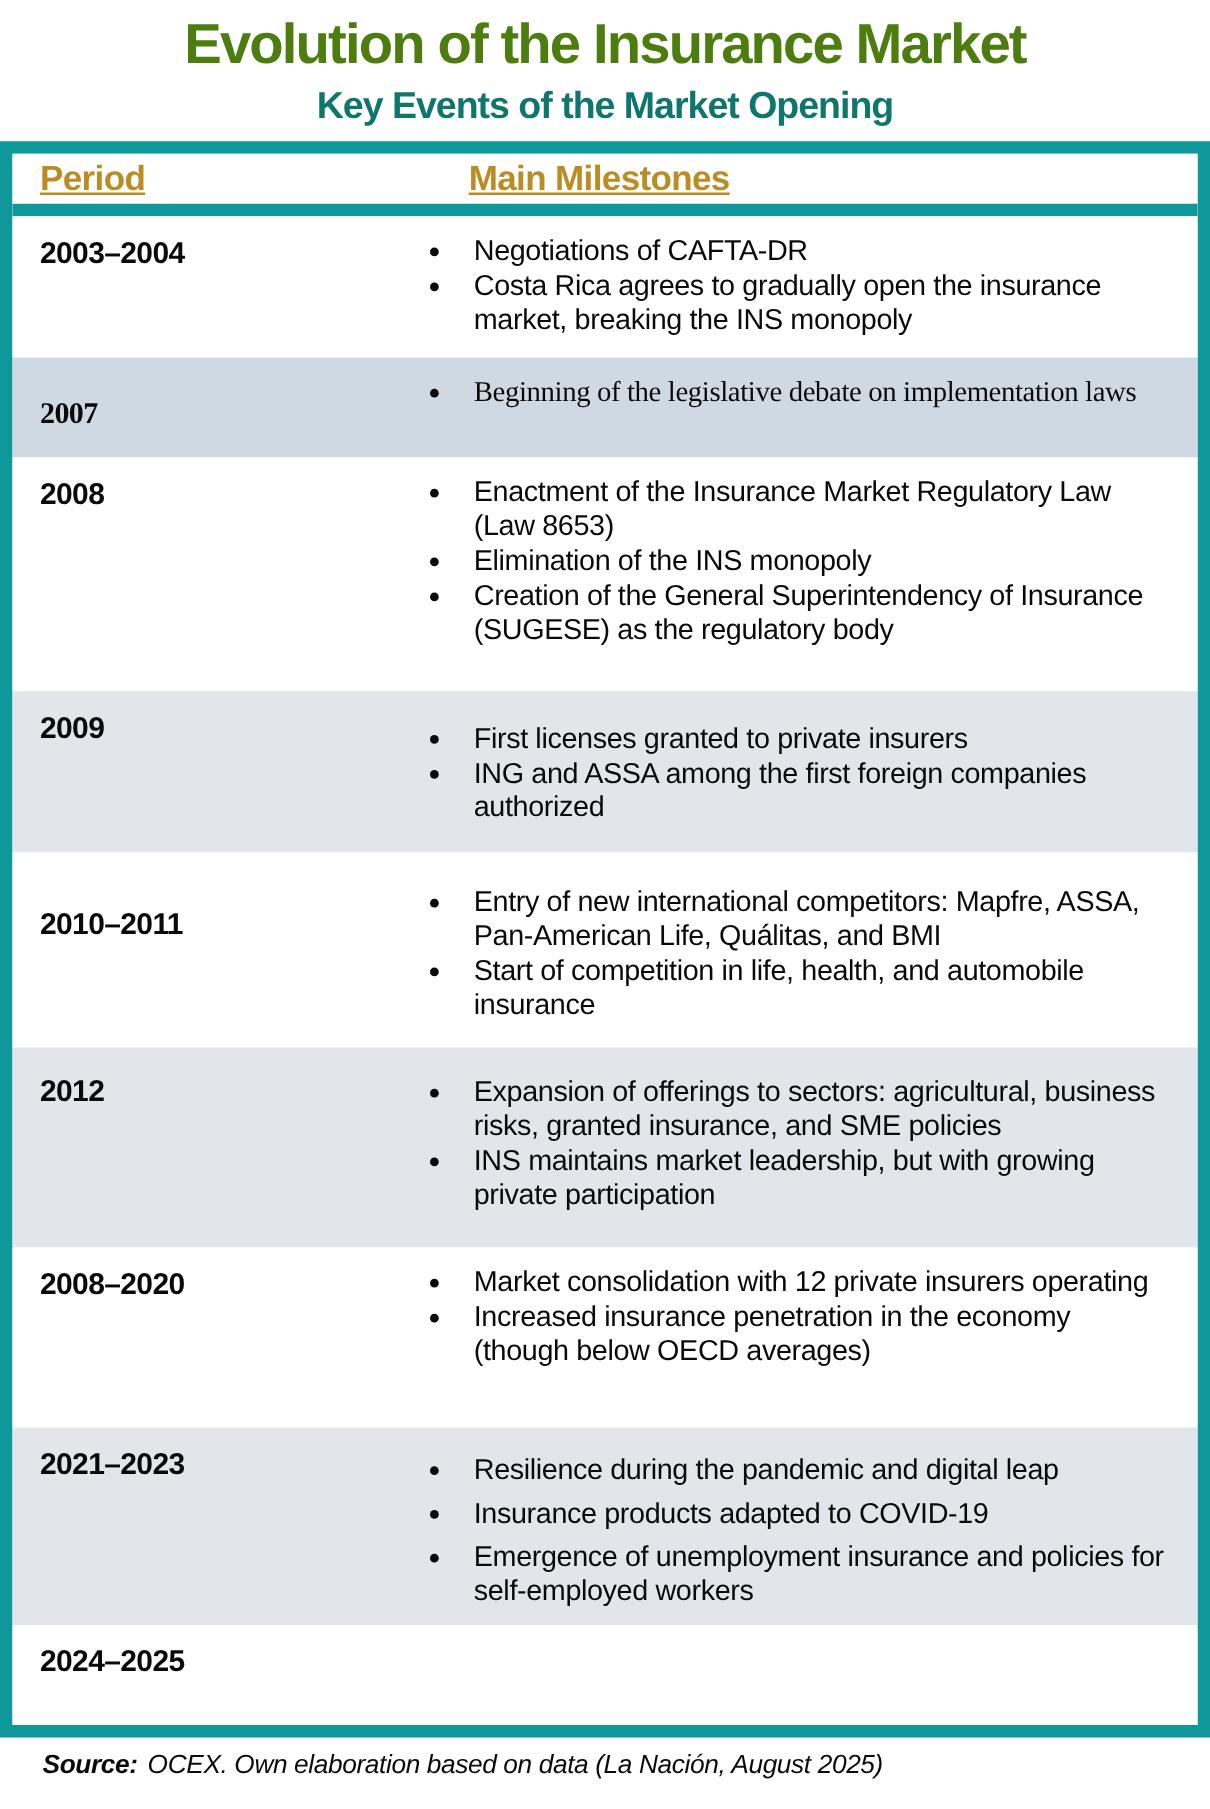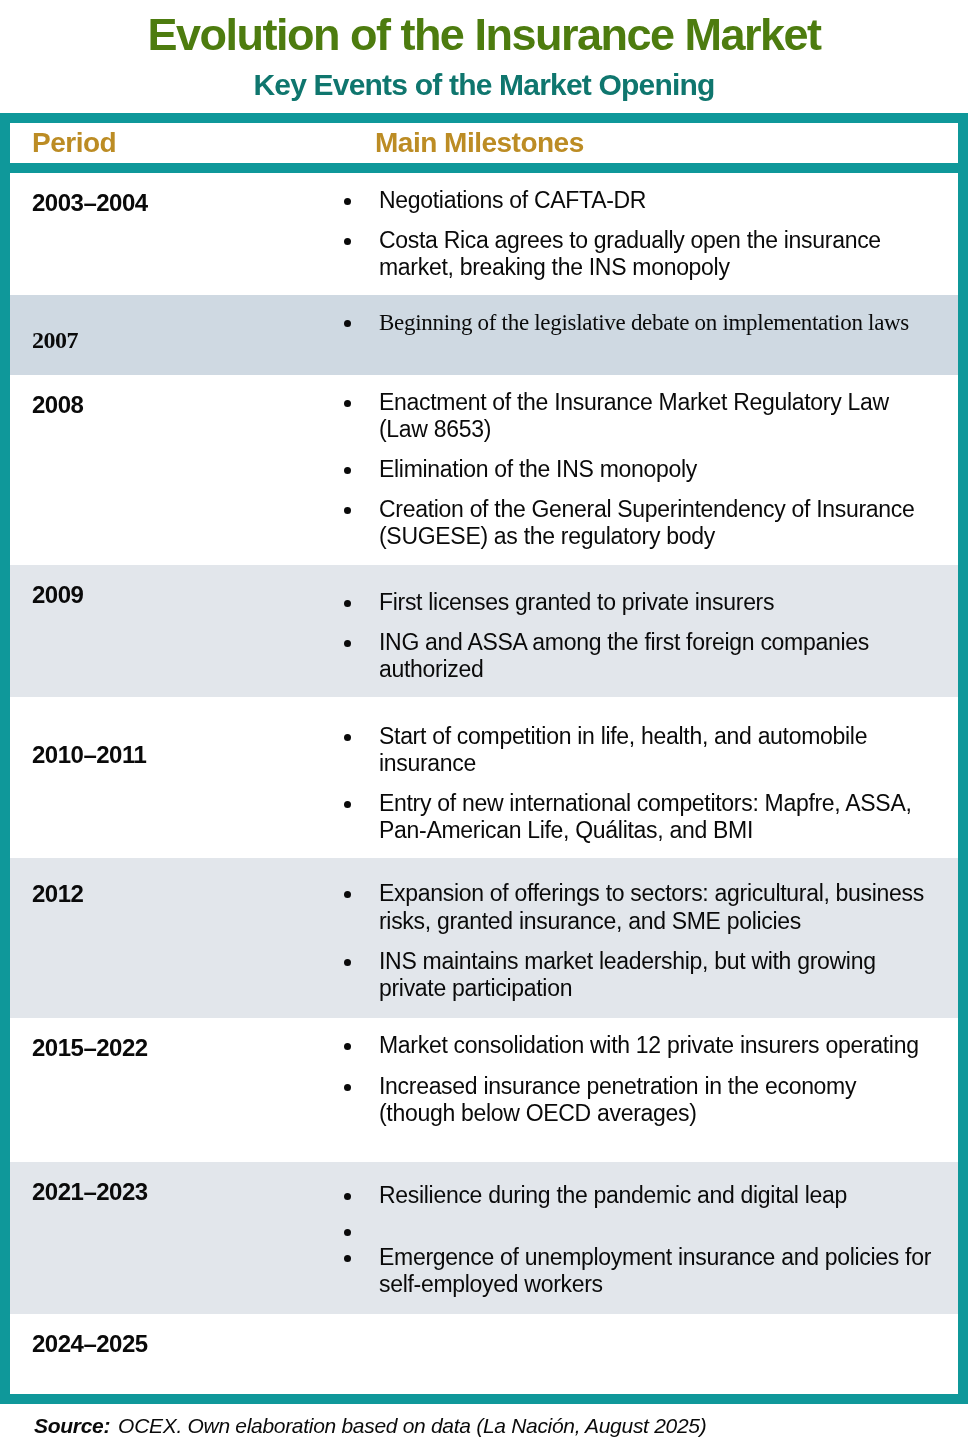--- a/index.html
+++ b/index.html
@@ -32,40 +32,40 @@
   }
   .thead {
     display:flex;
     background:#ffffff;
     border-bottom:10px solid var(--teal, #0F989A);
     min-height:50px;
     align-items:center;
   }
   .th-period, .th-milestones {
     color:var(--gold, #BC8C24);
-    font-size:28px; font-weight:800; letter-spacing:-0.5px;
+    font-size:28px; font-weight:800; letter-spacing:-0.5px;text-decoration:underline;
   }
   .th-period { width:310px; padding-left:22px; }
   .th-milestones { padding-left:55px; }
 
   .trow { display:flex; width:100%; }
   .row-white { background:#ffffff; }
   .row-light { background:var(--rowLight, #E2E6EB); }
   .row-mid   { background:var(--rowMid, #CFD9E2);font-family:Liberation Serif, serif; }
 
   .period-cell {
     width:310px; flex:0 0 310px;
     padding:16px 0 0 22px;
     font-size:24px; font-weight:700; letter-spacing:-0.5px;
     color:#0a0a0a;
   }
   .milestone-cell {
     flex:1 1 auto;
     padding:14px 26px 14px 24px;
-    display:flex; flex-direction:column; gap:13px;
+    display:flex; flex-direction:column; gap:1px;
     justify-content:flex-start;
   }
   .bullet-item { display:flex; align-items:flex-start; }
   .bullet-dot {
     flex:0 0 7px; width:7px; height:7px; border-radius:50%;
     background:#0a0a0a; margin-top:11px; margin-right:28px;
   }
   .bullet-text {
     font-size:23px; line-height:1.18; letter-spacing:-0.3px;
     color:#0a0a0a; max-width:585px;
@@ -163,63 +163,64 @@
               <span class="bullet-dot"></span>
               <span class="bullet-text">ING and ASSA among the first foreign companies authorized</span>
             </div>
           </div>
         </div>
         <div class="trow row-white">
           <div class="period-cell">2010–2011</div>
           <div class="milestone-cell">
             <div class="bullet-item">
               <span class="bullet-dot"></span>
+              <span class="bullet-text">Entry of new international competitors: Mapfre, ASSA, Pan-American Life, Quálitas, and BMI</span>
+            </div>
+            <div class="bullet-item">
+              <span class="bullet-dot"></span>
               <span class="bullet-text">Start of competition in life, health, and automobile insurance</span>
-            </div>
-            <div class="bullet-item">
-              <span class="bullet-dot"></span>
-              <span class="bullet-text">Entry of new international competitors: Mapfre, ASSA, Pan-American Life, Quálitas, and BMI</span>
             </div>
           </div>
         </div>
         <div class="trow row-light">
           <div class="period-cell">2012</div>
           <div class="milestone-cell">
             <div class="bullet-item">
               <span class="bullet-dot"></span>
               <span class="bullet-text">Expansion of offerings to sectors: agricultural, business risks, granted insurance, and SME policies</span>
             </div>
             <div class="bullet-item">
               <span class="bullet-dot"></span>
               <span class="bullet-text">INS maintains market leadership, but with growing private participation</span>
             </div>
           </div>
         </div>
         <div class="trow row-white">
-          <div class="period-cell">2015–2022</div>
+          <div class="period-cell">2008–2020</div>
           <div class="milestone-cell">
             <div class="bullet-item">
               <span class="bullet-dot"></span>
               <span class="bullet-text">Market consolidation with 12 private insurers operating</span>
             </div>
             <div class="bullet-item">
               <span class="bullet-dot"></span>
               <span class="bullet-text">Increased insurance penetration in the economy (though below OECD averages)</span>
             </div>
           </div>
         </div>
         <div class="trow row-light">
           <div class="period-cell">2021–2023</div>
           <div class="milestone-cell">
             <div class="bullet-item">
               <span class="bullet-dot"></span>
               <span class="bullet-text">Resilience during the pandemic and digital leap</span>
             </div>
             <div class="bullet-item">
               <span class="bullet-dot"></span>
+              <span class="bullet-text">Insurance products adapted to COVID-19</span>
             </div>
             <div class="bullet-item">
               <span class="bullet-dot"></span>
               <span class="bullet-text">Emergence of unemployment insurance and policies for self-employed workers</span>
             </div>
           </div>
         </div>
         <div class="trow row-white">
           <div class="period-cell">2024–2025</div>
         </div>

